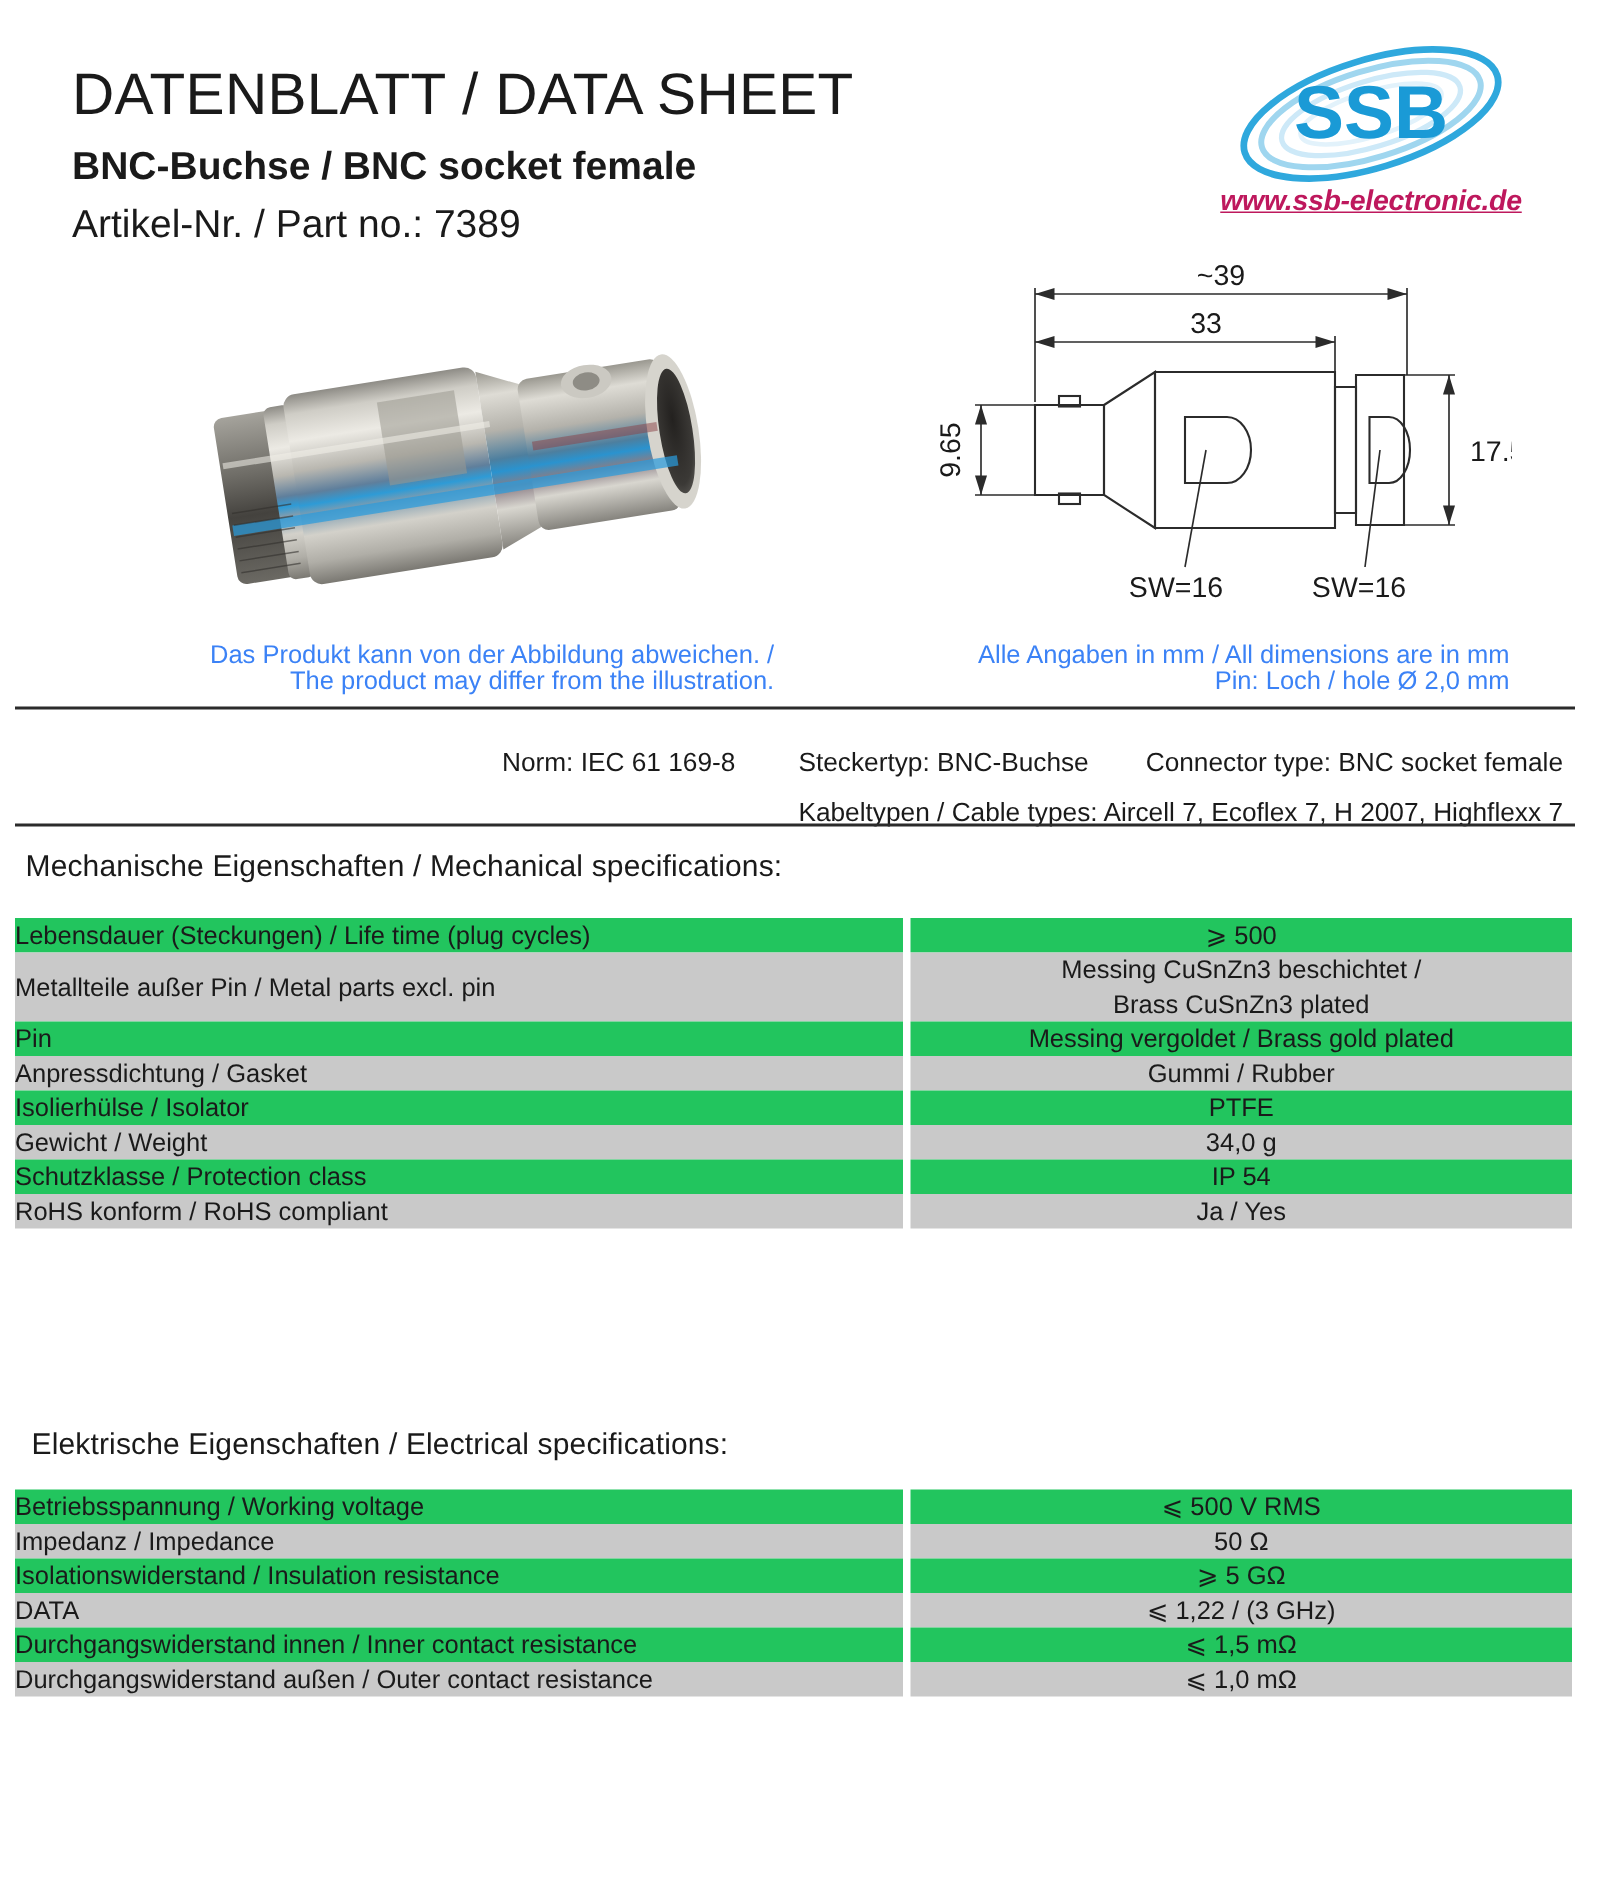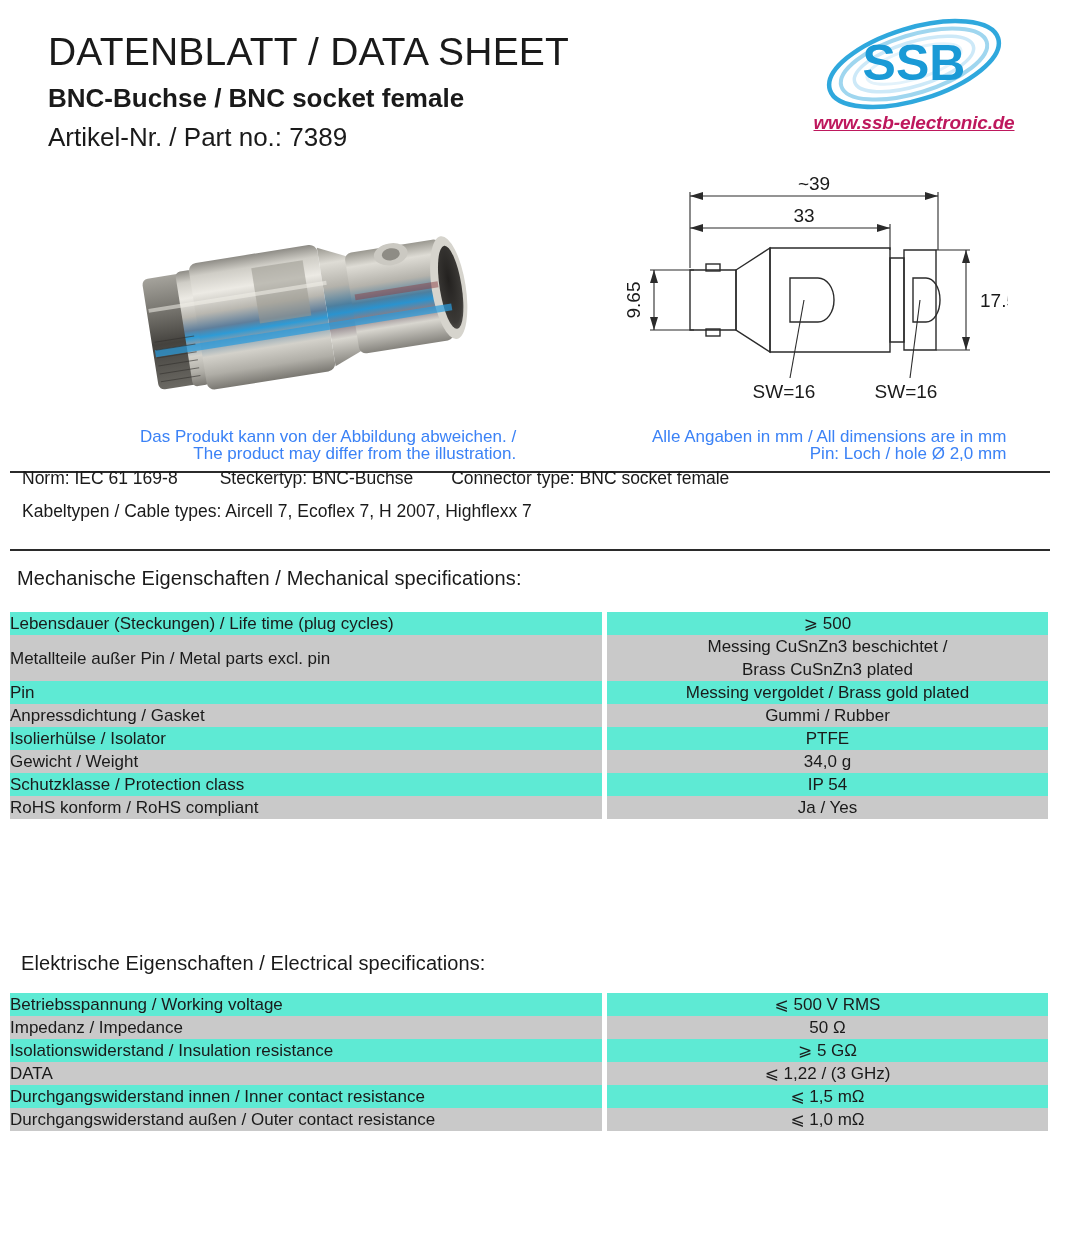--- a/index.html
+++ b/index.html
@@ -12,21 +12,21 @@
     height: 1254px;
     position: relative;
     font-family: "Liberation Sans", sans-serif;
     color: #1a1a1a;
     overflow: hidden;
   }
 
   
   #header {
     position: absolute;
-    left: 0; top: 0;
+    left: 0; top: 12px;
     width: 1046px;
     height: 175px;
   }
   #title-block {
     position: absolute;
     left: 48px; top: 28px;
   }
   #doc-title {
     font-size: 39px;
     font-weight: 400;
@@ -103,24 +103,25 @@
     height: 2px;
     background: #2b2b2b;
   }
   #rule-top { top: 471px; }
   #rule-bottom { top: 549px; }
 
   
   #norm-block {
     position: absolute;
     left: 22px;
-    top: 462px;
+    top: 492px;
     width: 1020px;
     font-size: 17.5px;
     line-height: 33px;
+    text-align: right;
   }
   #norm-line-1 span { white-space: pre; }
   .norm-gap-a { display: inline-block; width: 42px; }
   .norm-gap-b { display: inline-block; width: 38px; }
 
   
   .section-heading {
     position: absolute;
     font-size: 20px;
     font-weight: normal;
@@ -140,21 +141,21 @@
   }
   #table-mech { top: 612px; }
   #table-elec { top: 993px; }
 
   .spec-table td {
     font-size: 17px;
     line-height: 23px;
     vertical-align: middle;
     padding: 0;
   }
-  .spec-table tr.row-light td { background: #5eead4; }
+  .spec-table tr.row-light td { background: #22c55e; }
   .spec-table tr.row-dark  td { background: #c9c9c9; }
 
   .cell-label {
     width: 592px;
     padding: 8px 0 8px 14px;
     text-align: left;
   }
   .cell-spacer {
     width: 5px;
     background: #ffffff !important;

